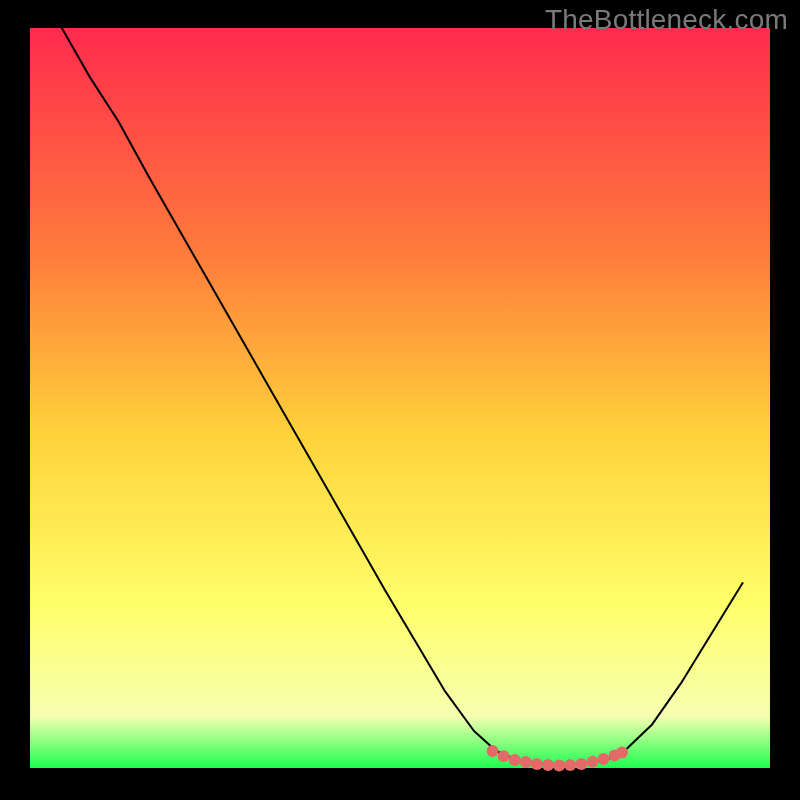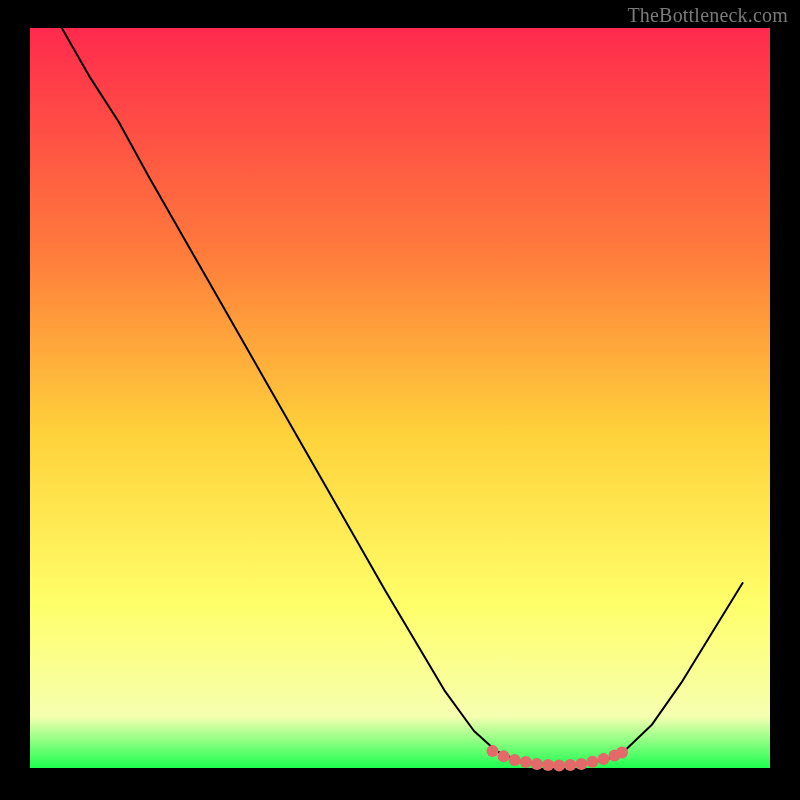--- a/index.html
+++ b/index.html
@@ -14,24 +14,23 @@
   .container {
     width: 800px;
     height: 800px;
     position: relative;
   }
   .watermark {
     position: absolute;
     top: 4px;
     right: 12px;
     color: #7a7a7a;
-    font-size: 20px;
+    font-size: 28px;
     font-weight: 400;
     letter-spacing: 0.2px;
-    font-family: Liberation Serif, serif;
   }
   svg {
     display: block;
   }
 </style>
 </head>
 <body>
 
 <div class="container">
   <div class="watermark">TheBottleneck.com</div>

